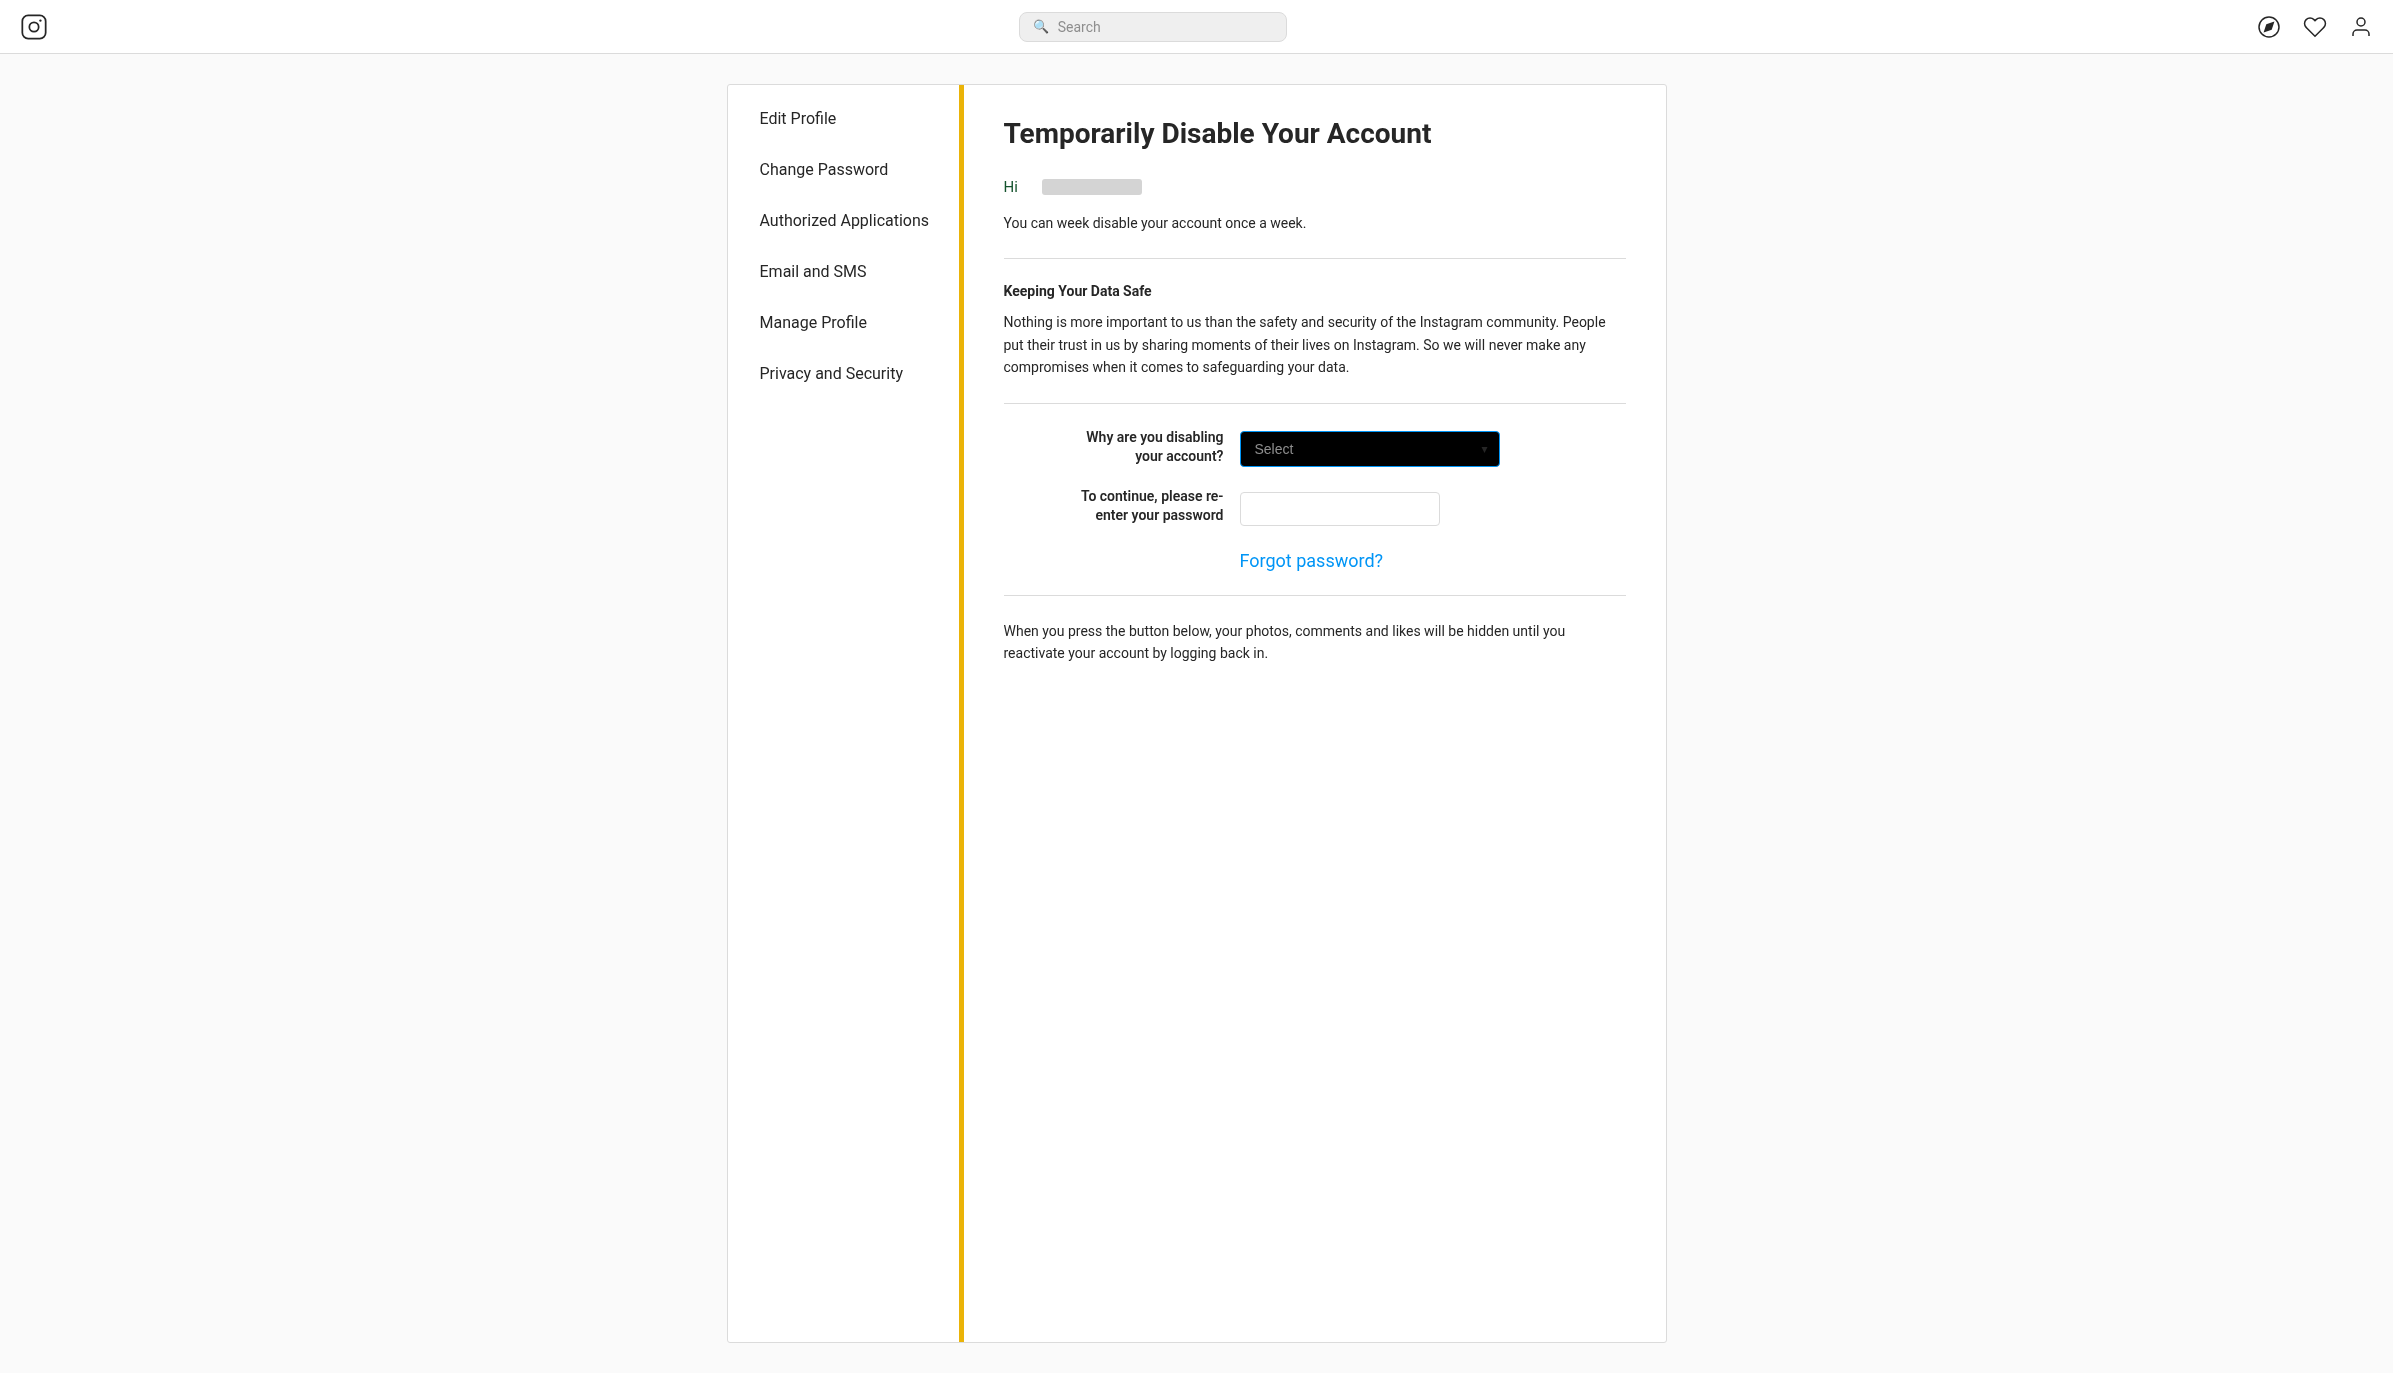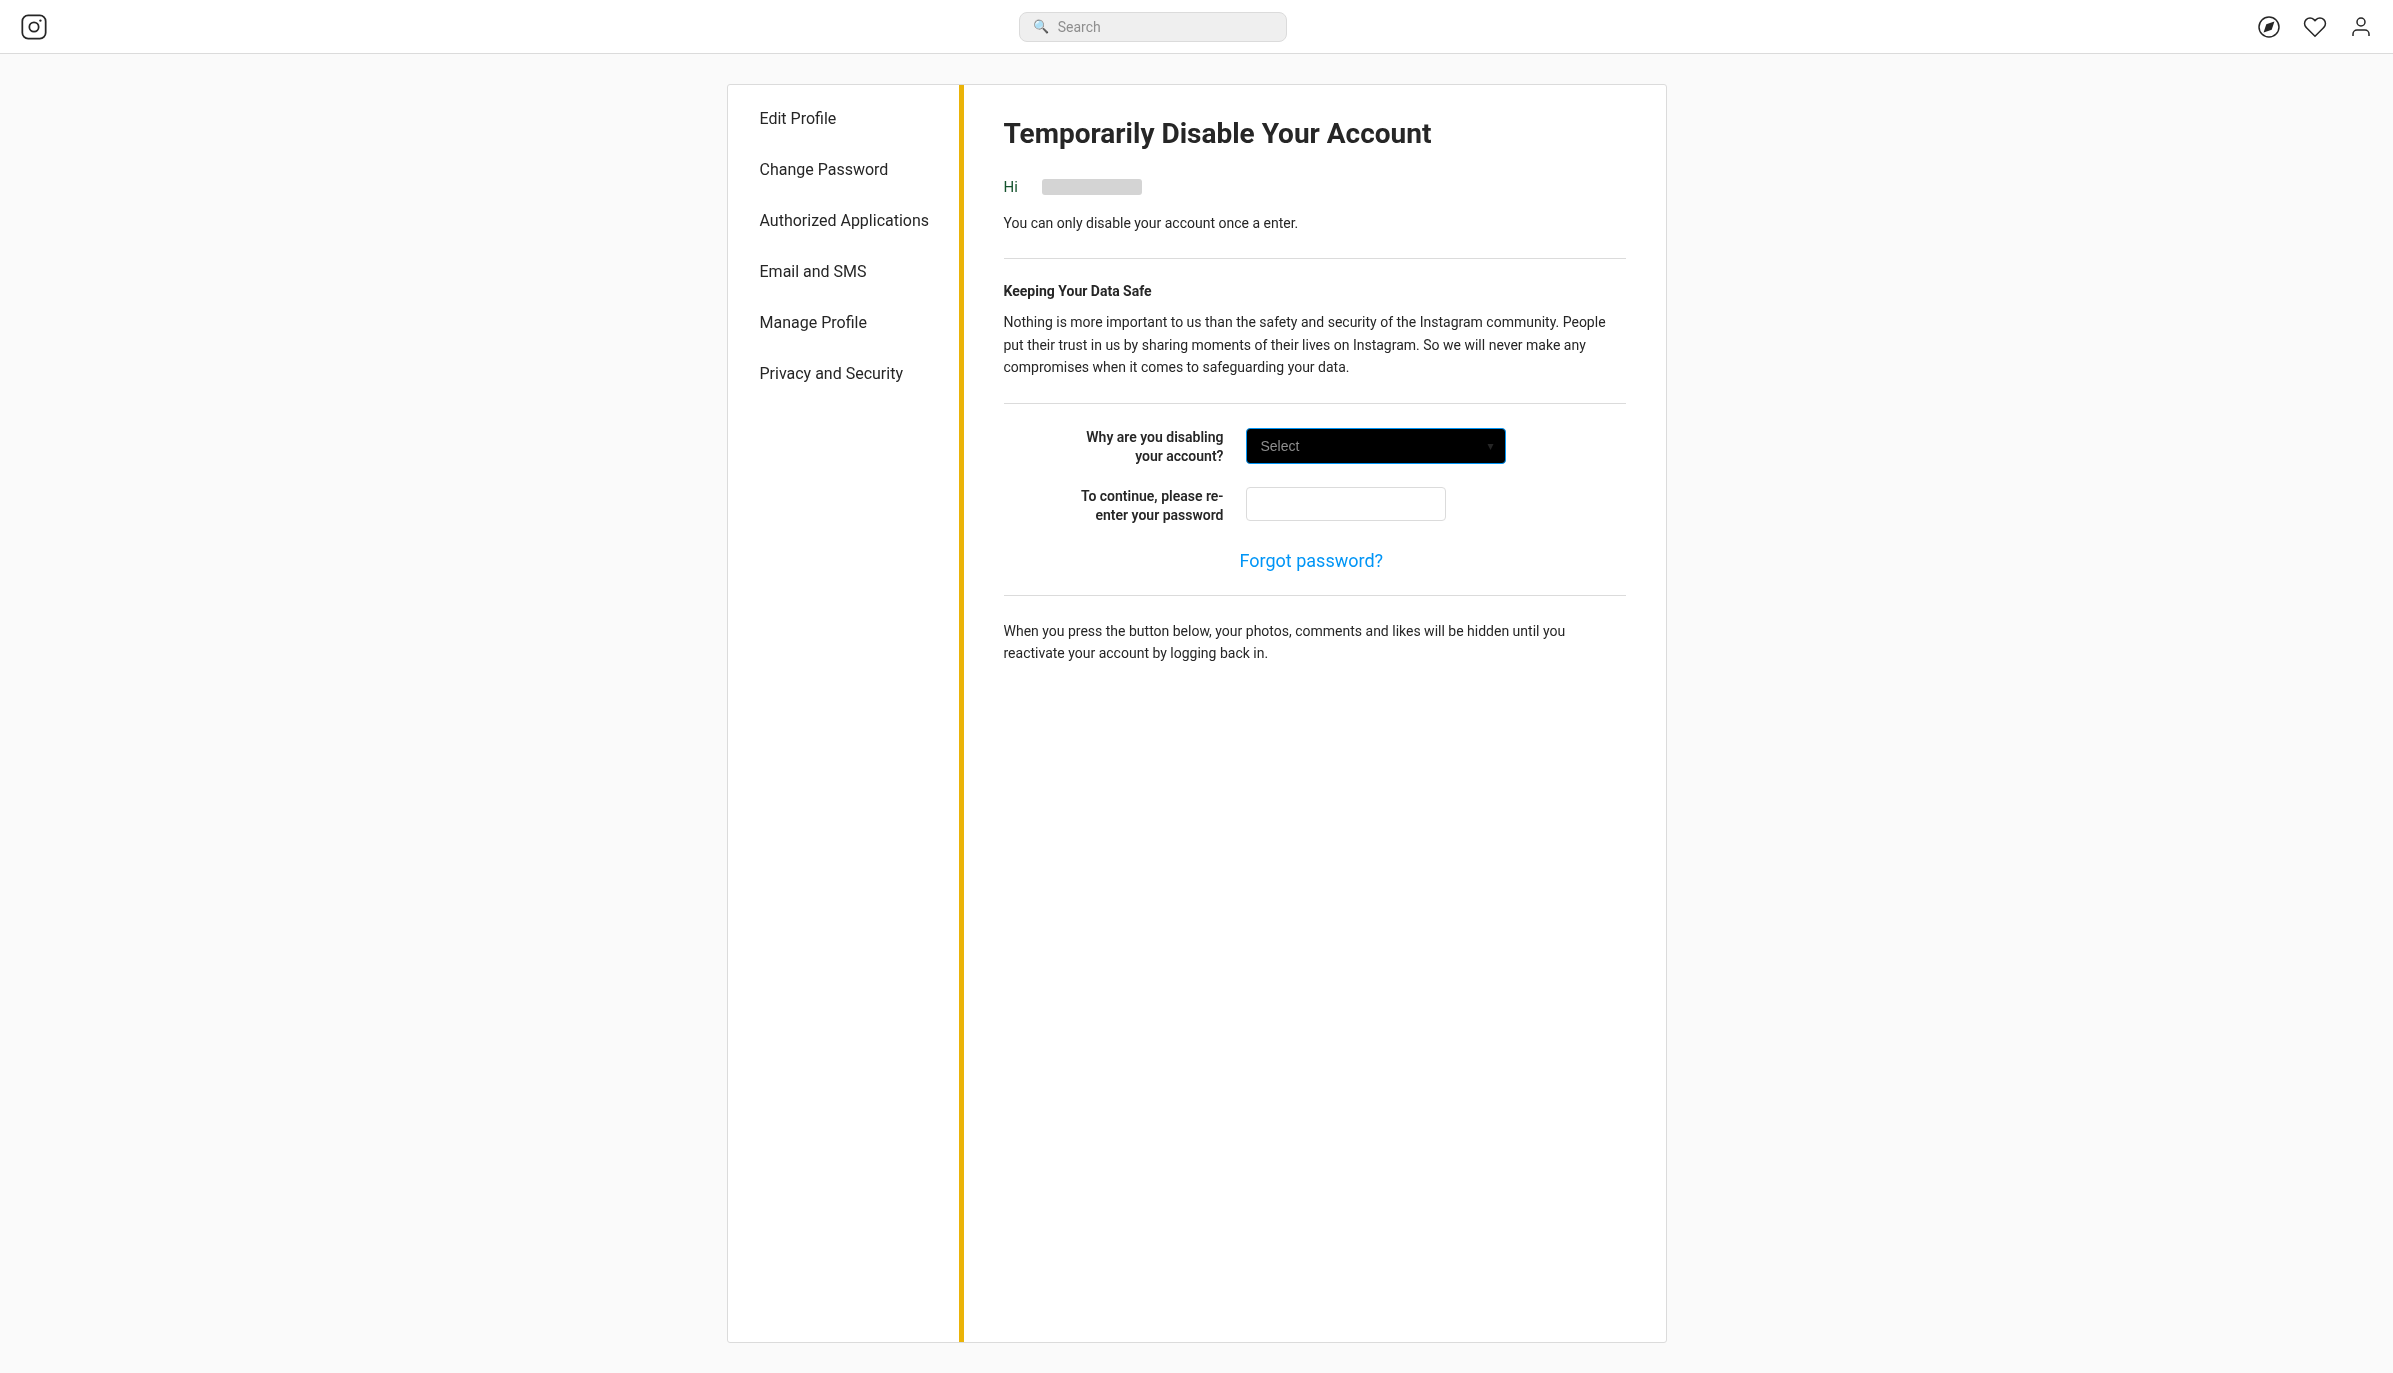--- a/index.html
+++ b/index.html
@@ -175,23 +175,23 @@
 
     .section-title {
       font-size: 14px;
       font-weight: 700;
       color: #262626;
       margin-bottom: 12px;
     }
 
     .form-row {
       display: flex;
-      align-items: flex-start;
+      align-items: flex-end;
       margin-bottom: 20px;
-      gap: 22px;
+      gap: 16px;
     }
 
     .form-label {
       font-size: 14px;
       font-weight: 600;
       color: #262626;
       text-align: right;
       width: 220px;
       flex-shrink: 0;
       line-height: 1.4;
@@ -320,21 +320,21 @@
     </nav>
 
     <main class="main-content">
       <h1 class="page-title">Temporarily Disable Your Account</h1>
 
       <p class="greeting">
         <span>Hi</span>
         <span class="username-blur"></span>
       </p>
 
-      <p class="description-text">You can only disable your account once a enter.</p>
+      <p class="description-text">You can week disable your account once a week.</p>
 
       <hr class="divider">
 
       <h2 class="section-title">Keeping Your Data Safe</h2>
       <p class="description-text">Nothing is more important to us than the safety and security of the Instagram community. People put their trust in us by sharing moments of their lives on Instagram. So we will never make any compromises when it comes to safeguarding your data.</p>
 
       <hr class="divider">
 
       <div class="form-row">
         <label class="form-label" style="white-space: pre-line;">Why are you disabling

